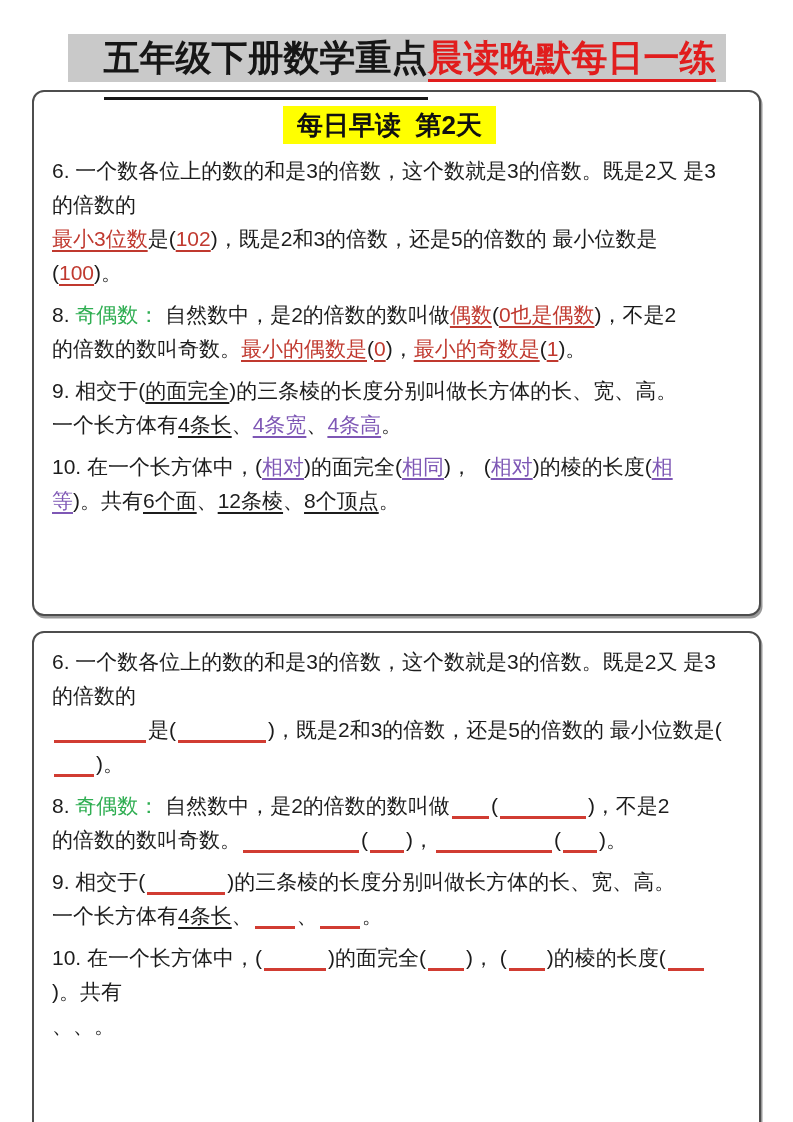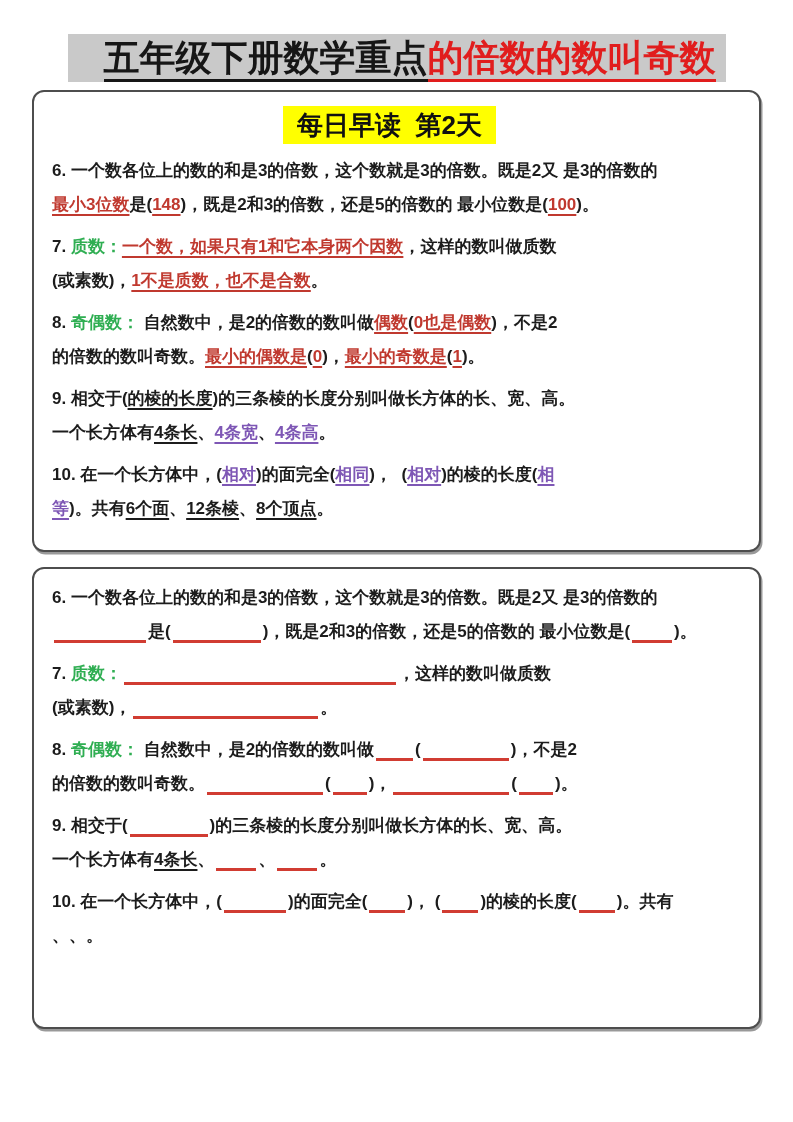--- a/index.html
+++ b/index.html
@@ -17,51 +17,51 @@
   .title-inner {
     display: inline-block;
     background: var(--title-bg, #c9c9c9);
     padding: 3px 10px 2px 10px;
     font-family: "Liberation Serif", "DejaVu Serif", serif;
     font-weight: bold;
     font-size: 36px;
     line-height: 1.2;
     white-space: pre;
   }
-  .title-black { color: #161616; border-bottom: 3px solid #161616; padding-bottom: 1px; margin-left: 26px; }
+  .title-black { color: #161616; border-bottom: 3px solid #161616; padding-bottom: 19px; margin-left: 26px; }
   .title-red   { color: var(--title-red, #e11d1d); border-bottom: 3px solid var(--title-red, #e11d1d); padding-bottom: 1px; }
 
   
   .card {
     border: 2px solid var(--card-border, #4d4d4d);
     border-radius: 12px;
     background: #ffffff;
     box-shadow: 1.5px 2.5px 0 #999999;
-    height: 462px;
+    height: 526px;
     padding: 12px 32px 8px 18px;
     margin-bottom: 15px;
     overflow: hidden;
   }
   .card-header { text-align: center; margin: 2px 0 10px 0; }
   .section-badge {
     display: inline-block;
     font-size: 26px;
     font-weight: bold;
     line-height: 1.25;
     padding: 3px 14px 2px 14px;
     white-space: pre;
     color: #111111;
   }
   .badge-yellow { background: var(--yellow-highlight, #ffff00); }
   .badge-green  { background: var(--green-highlight, #92d050); }
 
   
   .item {
-    font-size: 17px;
-    font-weight: bold;
+    font-size: 21px;
+    font-weight: normal;
     line-height: 34px;
     margin-bottom: 8px;
     white-space: pre-wrap;
     color: var(--text-black, #1c1c1c);
   }
   .seg-p { color: var(--text-black, #1c1c1c); }
   .seg-g { color: var(--term-green, #2fae52); }
   .seg-r {
     color: var(--answer-red, #c0392f);
     text-decoration: underline;
@@ -87,39 +87,37 @@
     border-bottom: 3px solid var(--blank-red, #d13c32);
     margin: 0 2px;
   }
 </style>
 </head>
 <body>
 
 <div class="page">
 
   <div class="page-title">
-    <span class="title-inner"><span class="title-black">五年级下册数学重点</span><span class="title-red">的倍数的数叫奇数</span></span>
+    <span class="title-inner"><span class="title-black">五年级下册数学重点</span><span class="title-red">晨读晚默每日一练</span></span>
   </div>
 
   <section class="card">
     <div class="card-header">
       <span class="section-badge badge-yellow">每日早读  第2天</span>
     </div>
     <div class="card-body">
-        <p class="item"><span class="seg seg-p">6. 一个数各位上的数的和是3的倍数，这个数就是3的倍数。既是2又 是3的倍数的</span><br><span class="seg seg-r">最小3位数</span><span class="seg seg-p">是(</span><span class="seg seg-r">148</span><span class="seg seg-p">)，既是2和3的倍数，还是5的倍数的 最小位数是(</span><span class="seg seg-r">100</span><span class="seg seg-p">)。</span></p>
-        <p class="item"><span class="seg seg-p">7. </span><span class="seg seg-g">质数：</span><span class="seg seg-r">一个数，如果只有1和它本身两个因数</span><span class="seg seg-p">，这样的数叫做质数</span><br><span class="seg seg-p">(或素数)，</span><span class="seg seg-r">1不是质数，也不是合数</span><span class="seg seg-p">。</span></p>
+        <p class="item"><span class="seg seg-p">6. 一个数各位上的数的和是3的倍数，这个数就是3的倍数。既是2又 是3的倍数的</span><br><span class="seg seg-r">最小3位数</span><span class="seg seg-p">是(</span><span class="seg seg-r">102</span><span class="seg seg-p">)，既是2和3的倍数，还是5的倍数的 最小位数是(</span><span class="seg seg-r">100</span><span class="seg seg-p">)。</span></p>
         <p class="item"><span class="seg seg-p">8. </span><span class="seg seg-g">奇偶数：</span><span class="seg seg-p"> 自然数中，是2的倍数的数叫做</span><span class="seg seg-r">偶数</span><span class="seg seg-p">(</span><span class="seg seg-r">0也是偶数</span><span class="seg seg-p">)，不是2</span><br><span class="seg seg-p">的倍数的数叫奇数。</span><span class="seg seg-r">最小的偶数是</span><span class="seg seg-p">(</span><span class="seg seg-r">0</span><span class="seg seg-p">)，</span><span class="seg seg-r">最小的奇数是</span><span class="seg seg-p">(</span><span class="seg seg-r">1</span><span class="seg seg-p">)。</span></p>
-        <p class="item"><span class="seg seg-p">9. 相交于(</span><span class="seg seg-b">的棱的长度</span><span class="seg seg-p">)的三条棱的长度分别叫做长方体的长、宽、高。</span><br><span class="seg seg-p">一个长方体有</span><span class="seg seg-b">4条长</span><span class="seg seg-p">、</span><span class="seg seg-v">4条宽</span><span class="seg seg-p">、</span><span class="seg seg-v">4条高</span><span class="seg seg-p">。</span></p>
+        <p class="item"><span class="seg seg-p">9. 相交于(</span><span class="seg seg-b">的面完全</span><span class="seg seg-p">)的三条棱的长度分别叫做长方体的长、宽、高。</span><br><span class="seg seg-p">一个长方体有</span><span class="seg seg-b">4条长</span><span class="seg seg-p">、</span><span class="seg seg-v">4条宽</span><span class="seg seg-p">、</span><span class="seg seg-v">4条高</span><span class="seg seg-p">。</span></p>
         <p class="item"><span class="seg seg-p">10. 在一个长方体中，(</span><span class="seg seg-v">相对</span><span class="seg seg-p">)的面完全(</span><span class="seg seg-v">相同</span><span class="seg seg-p">)，  (</span><span class="seg seg-v">相对</span><span class="seg seg-p">)的棱的长度(</span><span class="seg seg-v">相</span><br><span class="seg seg-v">等</span><span class="seg seg-p">)。共有</span><span class="seg seg-b">6个面</span><span class="seg seg-p">、</span><span class="seg seg-b">12条棱</span><span class="seg seg-p">、</span><span class="seg seg-b">8个顶点</span><span class="seg seg-p">。</span></p>
       </div>
   </section>
 
   <section class="card">
     <div class="card-body">
         <p class="item"><span class="seg seg-p">6. 一个数各位上的数的和是3的倍数，这个数就是3的倍数。既是2又 是3的倍数的</span><br><span class="seg seg-blank" style="width: 92px;"></span><span class="seg seg-p">是(</span><span class="seg seg-blank" style="width: 88px;"></span><span class="seg seg-p">)，既是2和3的倍数，还是5的倍数的 最小位数是(</span><span class="seg seg-blank" style="width: 40px;"></span><span class="seg seg-p">)。</span></p>
-        <p class="item"><span class="seg seg-p">7. </span><span class="seg seg-g">质数：</span><span class="seg seg-blank" style="width: 272px;"></span><span class="seg seg-p">，这样的数叫做质数</span><br><span class="seg seg-p">(或素数)，</span><span class="seg seg-blank" style="width: 185px;"></span><span class="seg seg-p">。</span></p>
         <p class="item"><span class="seg seg-p">8. </span><span class="seg seg-g">奇偶数：</span><span class="seg seg-p"> 自然数中，是2的倍数的数叫做</span><span class="seg seg-blank" style="width: 37px;"></span><span class="seg seg-p">(</span><span class="seg seg-blank" style="width: 86px;"></span><span class="seg seg-p">)，不是2</span><br><span class="seg seg-p">的倍数的数叫奇数。</span><span class="seg seg-blank" style="width: 116px;"></span><span class="seg seg-p">(</span><span class="seg seg-blank" style="width: 34px;"></span><span class="seg seg-p">)，</span><span class="seg seg-blank" style="width: 116px;"></span><span class="seg seg-p">(</span><span class="seg seg-blank" style="width: 34px;"></span><span class="seg seg-p">)。</span></p>
         <p class="item"><span class="seg seg-p">9. 相交于(</span><span class="seg seg-blank" style="width: 78px;"></span><span class="seg seg-p">)的三条棱的长度分别叫做长方体的长、宽、高。</span><br><span class="seg seg-p">一个长方体有</span><span class="seg seg-b">4条长</span><span class="seg seg-p">、</span><span class="seg seg-blank" style="width: 40px;"></span><span class="seg seg-p">、</span><span class="seg seg-blank" style="width: 40px;"></span><span class="seg seg-p">。</span></p>
         <p class="item"><span class="seg seg-p">10. 在一个长方体中，(</span><span class="seg seg-blank" style="width: 62px;"></span><span class="seg seg-p">)的面完全(</span><span class="seg seg-blank" style="width: 36px;"></span><span class="seg seg-p">)， (</span><span class="seg seg-blank" style="width: 36px;"></span><span class="seg seg-p">)的棱的长度(</span><span class="seg seg-blank" style="width: 36px;"></span><span class="seg seg-p">)。共有</span><br><span class="seg seg-p">、</span><span class="seg seg-p">、</span><span class="seg seg-p">。</span></p>
       </div>
   </section>
 
 </div>
 
 </body></html>

